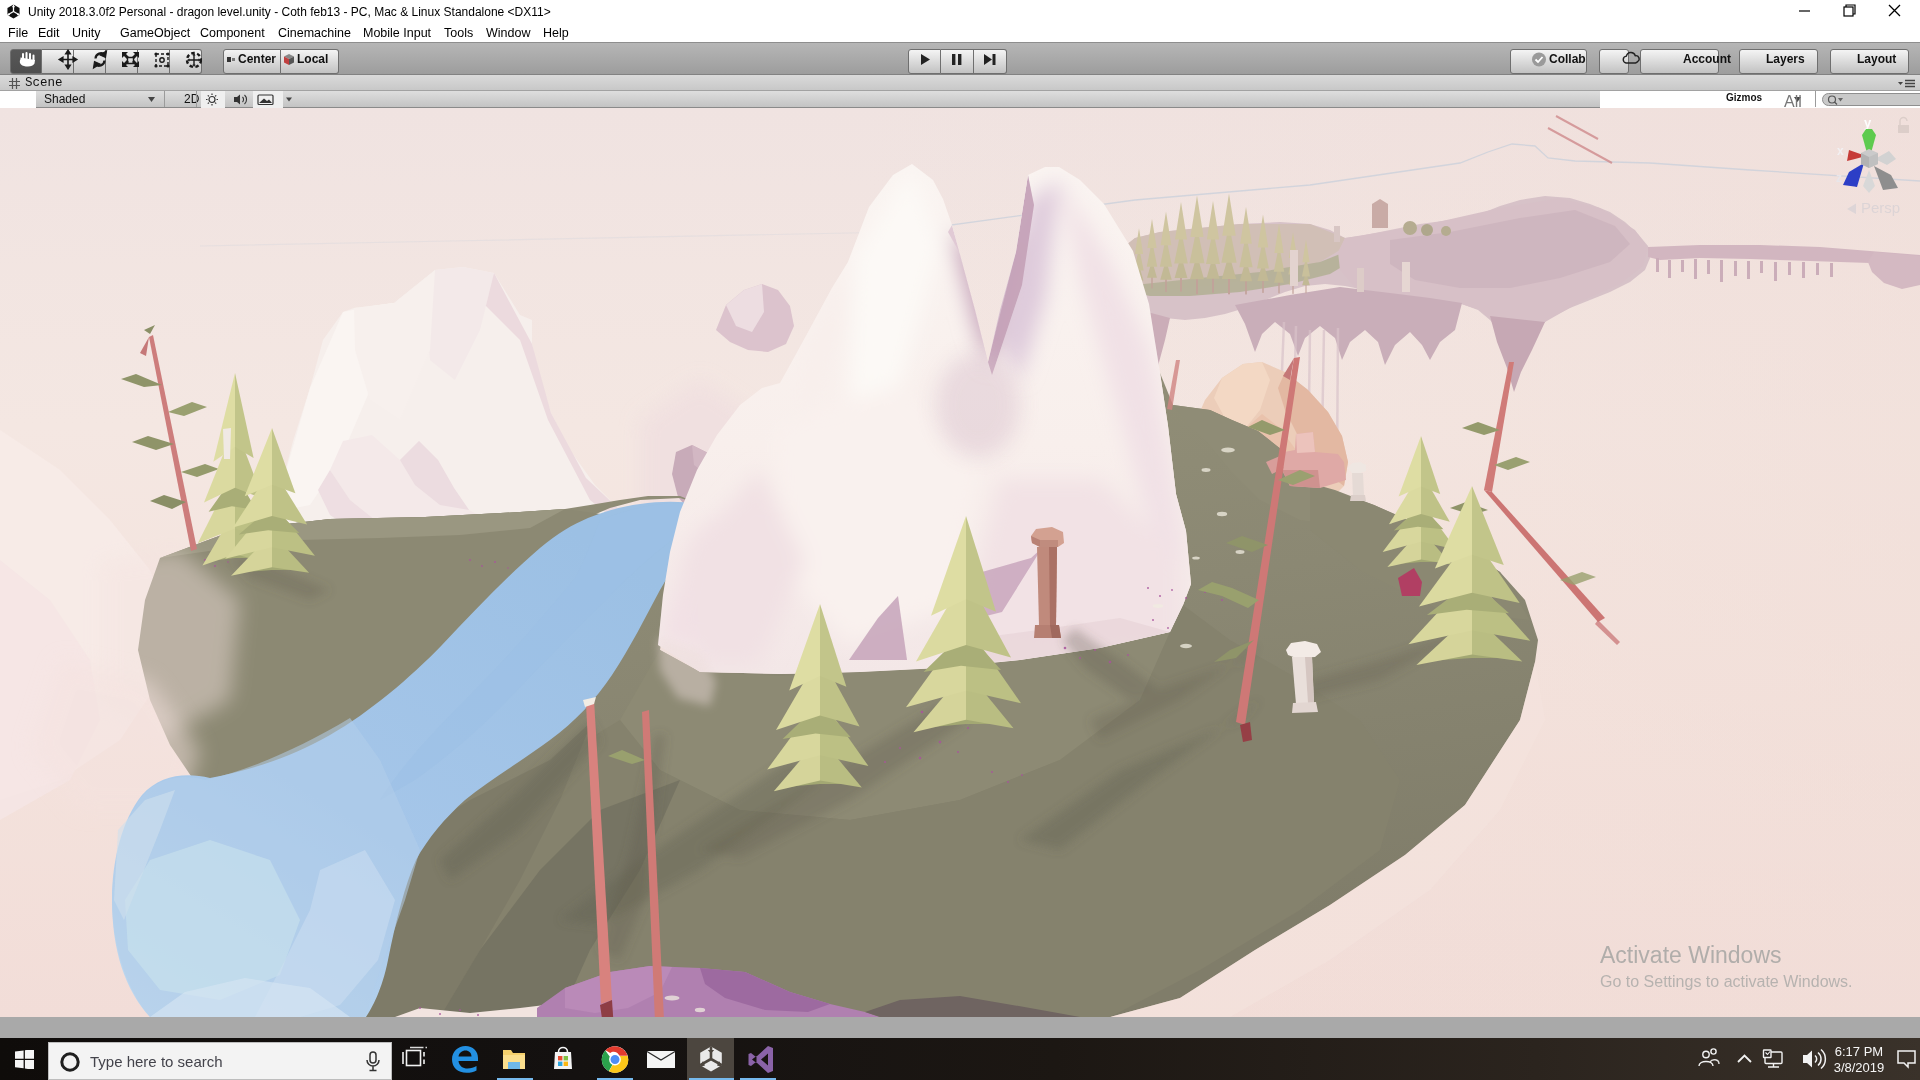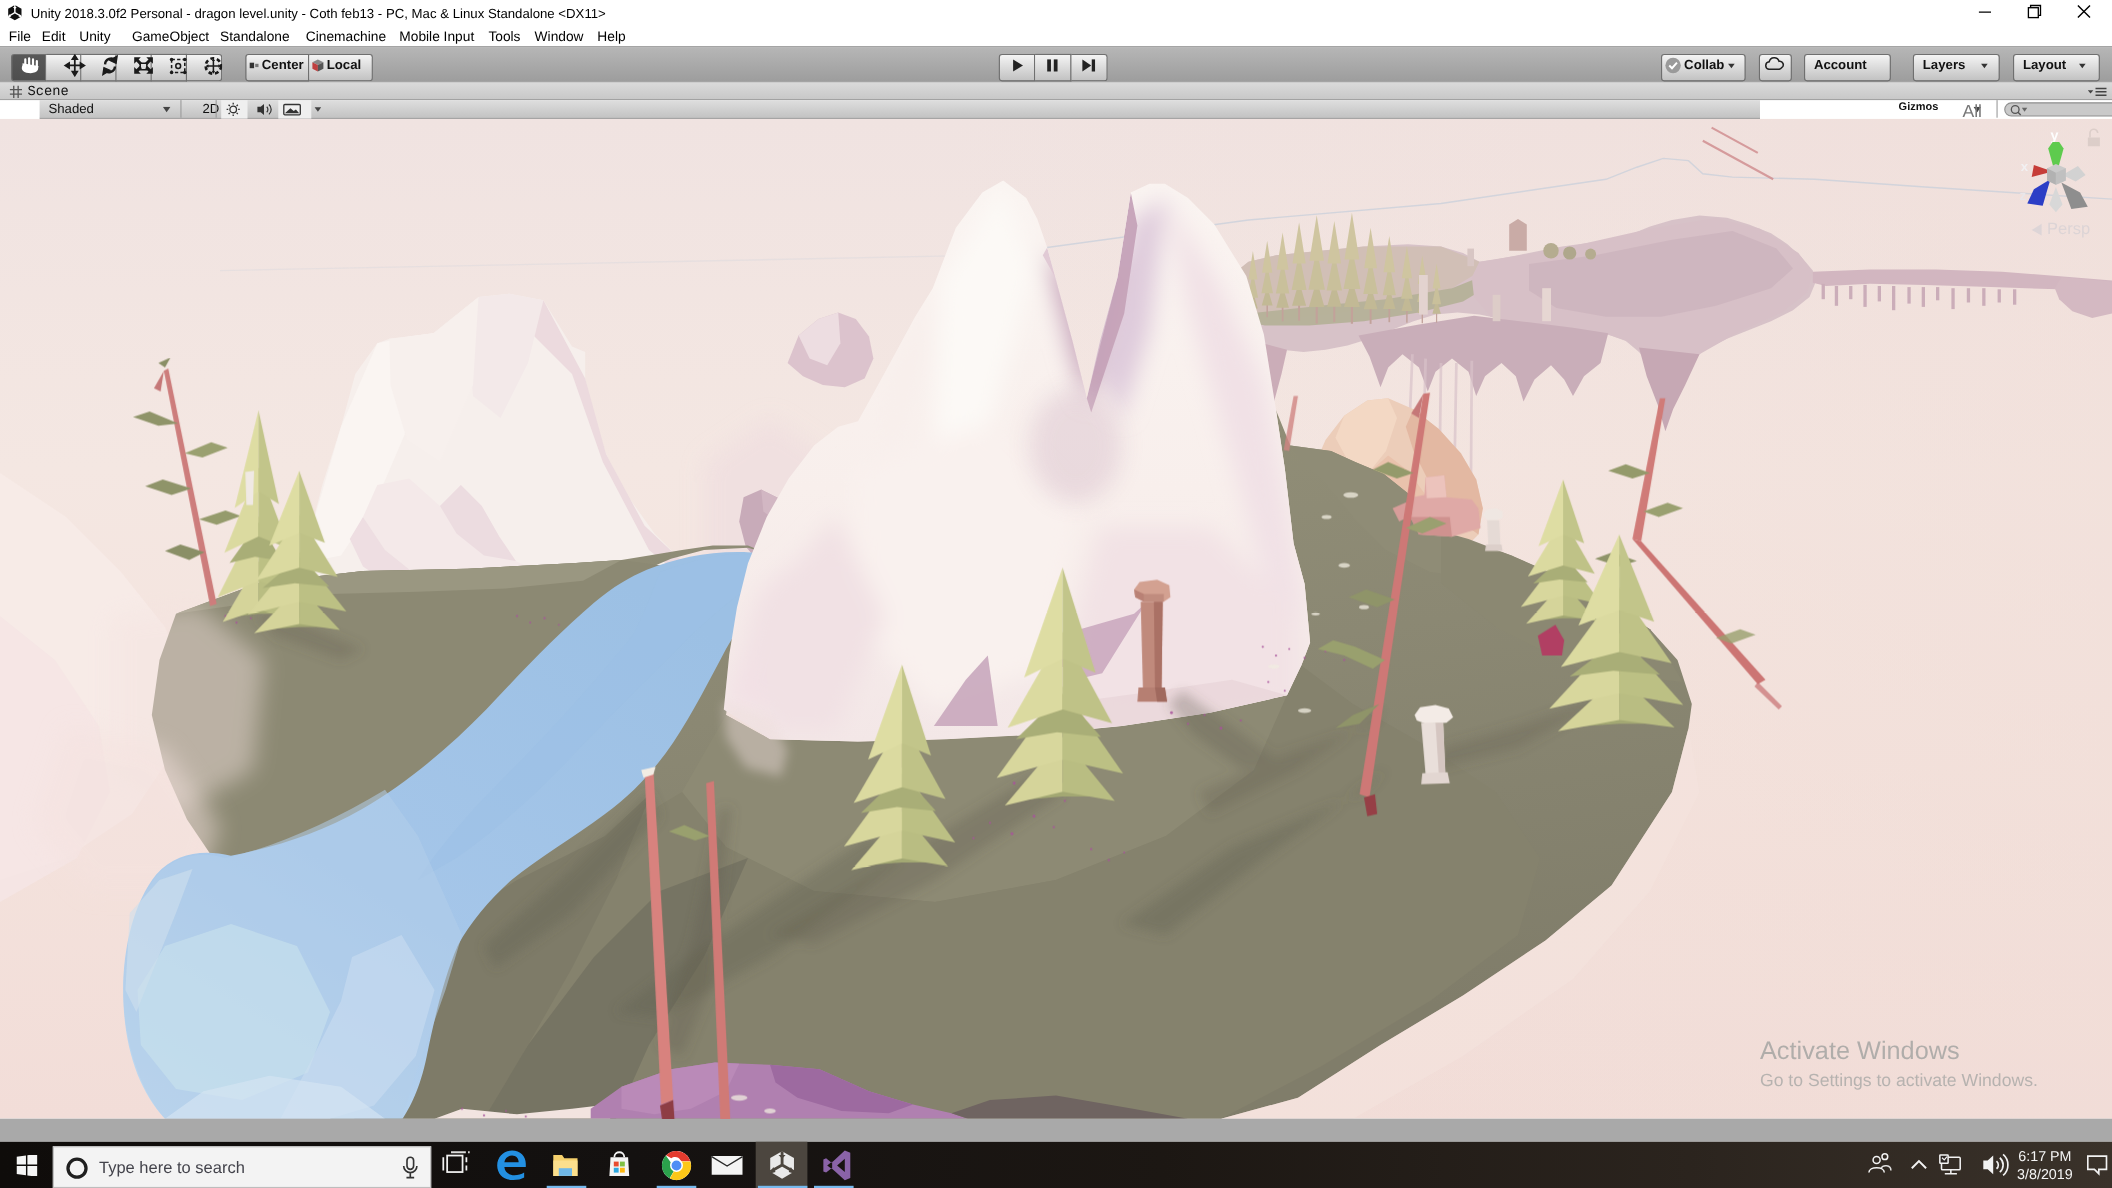--- a/index.html
+++ b/index.html
@@ -8,21 +8,21 @@
 #titlebar { left:0; top:0; width:1920px; height:22px; background:#ffffff; }
 #titlebar .ttl { position:absolute; left:28px; top:5px; font-size:12px; color:#000; }
 #menubar { left:0; top:22px; width:1920px; height:20px; background:#ffffff; }
 #menubar span { position:absolute; top:4px; font-size:12.5px; color:#000; }
 #toolbar { left:0; top:42px; width:1920px; height:33px; background:linear-gradient(#b6b6b6,#9d9d9d); border-top:1px solid #8e8e8e; border-bottom:1px solid #828282; }
 .tbtn { position:absolute; top:6px; height:25px; background:linear-gradient(#f4f4f4,#c2c2c2); border:1px solid #6f6f6f;font-weight:bold; }
 .tsel { background:linear-gradient(#585858,#4e4e4e); }
 .tbtn.rl { border-radius:3px 0 0 3px; }
 .tbtn.rr { border-radius:0 3px 3px 0; border-left:none; }
 .tbtn.rm { border-left:none; }
-.tbtn.ra { border-radius:3px; }
+.tbtn.ra { border-radius:3px;padding-left:18px; }
 .blab { font-size:12px; color:#111; line-height:19px; display:inline-block; vertical-align:top; }
 #tabbar { left:0; top:75px; width:1920px; height:16px; background:linear-gradient(#dadada,#c8c8c8); border-bottom:1px solid #a2a2a2;font-family:Liberation Mono, monospace; }
 #shadedbar { left:0; top:91px; width:1564px; height:17px; background:linear-gradient(#dedede,#c3c3c3); border-bottom:1px solid #8a8a8a;margin-left:36px; }
 #graybar { left:0; top:1017px; width:1920px; height:21px; background:#a9a9a9; }
 #taskbar { left:0; top:1038px; width:1920px; height:42px; background:linear-gradient(90deg,#0f0c0a,#141110 30%,#1c1713 55%,#2b241e 80%,#3a322a 100%); }
 #scene { left:0; top:108px; width:1920px; height:909px; display:block; }
 #searchbox { position:absolute; left:48px; top:4px; width:344px; height:38px; background:#f3f3f3; border:1px solid #bdbdbd;text-align:center; }
 #searchbox .stext { position:absolute; left:41px; top:10px; font-size:15px; color:#43434b; }
 .ulne { position:absolute; top:40px; height:2px; background:#76b9ed; }
 </style>
@@ -44,21 +44,21 @@
     <rect x="51" y="7" width="9" height="9" fill="none" stroke="#000" stroke-width="1.2"></rect>
     <path d="M53 7 V5 H62 V14 H60" fill="none" stroke="#000" stroke-width="1.2"></path>
     <path d="M96 5 L107 16 M107 5 L96 16" stroke="#000" stroke-width="1.3"></path>
   </svg>
 </div>
 <div id="menubar" class="abs">
   <span style="left:8px">File</span>
     <span style="left:38px">Edit</span>
     <span style="left:72px">Unity</span>
     <span style="left:120px">GameObject</span>
-    <span style="left:200px">Standalone</span>
+    <span style="left:200px">Component</span>
     <span style="left:278px">Cinemachine</span>
     <span style="left:363px">Mobile Input</span>
     <span style="left:444px">Tools</span>
     <span style="left:486px">Window</span>
     <span style="left:543px">Help</span>
 </div>
 <div id="toolbar" class="abs">
   <div class="tbtn tsel rl" style="left:10px;width:32px"></div>
   <div class="tbtn rm" style="left:42px;width:32px"></div>
   <div class="tbtn rm" style="left:74px;width:32px"></div>
@@ -114,21 +114,21 @@
       </svg></div>
   <div class="tbtn ra" style="left:1510px;width:77px"><svg width="20" height="19" viewBox="0 0 20 19" style="vertical-align:top">
         <circle cx="10" cy="9.5" r="7" fill="#9a9a9a"></circle>
         <path d="M6.5 9.5 L9 12 L13.5 7" stroke="#fff" stroke-width="1.8" fill="none"></path>
       </svg><span class="blab">Collab</span><svg width="14" height="19" style="vertical-align:top">
         <path d="M3 8 L9 8 L6 12 Z" fill="#333"></path>
       </svg></div>
   <div class="tbtn ra" style="left:1599px;width:30px"><svg width="28" height="19" viewBox="0 0 28 19">
         <path d="M8 13 a3.5 3.5 0 0 1 0.4 -6.9 a4.6 4.6 0 0 1 8.9 -0.4 a3.2 3.2 0 0 1 2.4 5.8 q-0.8 1.1 -2.2 1.5 Z" fill="none" stroke="#222" stroke-width="1.4"></path>
       </svg></div>
-  <div class="tbtn ra" style="left:1640px;width:79px"><span class="blab" style="margin-left:8px">Account</span><svg width="22" height="19" style="vertical-align:top">
+  <div class="tbtn ra" style="left:1640px;width:79px"><span class="blab" style="margin-left:24px">Account</span><svg width="22" height="19" style="vertical-align:top">
         <path d="M8 8 L14 8 L11 12 Z" fill="#333"></path>
       </svg></div>
   <div class="tbtn ra" style="left:1739px;width:79px"><span class="blab" style="margin-left:8px">Layers</span><svg width="28" height="19" style="vertical-align:top">
         <path d="M14 8 L20 8 L17 12 Z" fill="#333"></path>
       </svg></div>
   <div class="tbtn ra" style="left:1830px;width:79px"><span class="blab" style="margin-left:8px">Layout</span><svg width="26" height="19" style="vertical-align:top">
         <path d="M12 8 L18 8 L15 12 Z" fill="#333"></path>
       </svg></div>
 </div>
 <div id="tabbar" class="abs">

